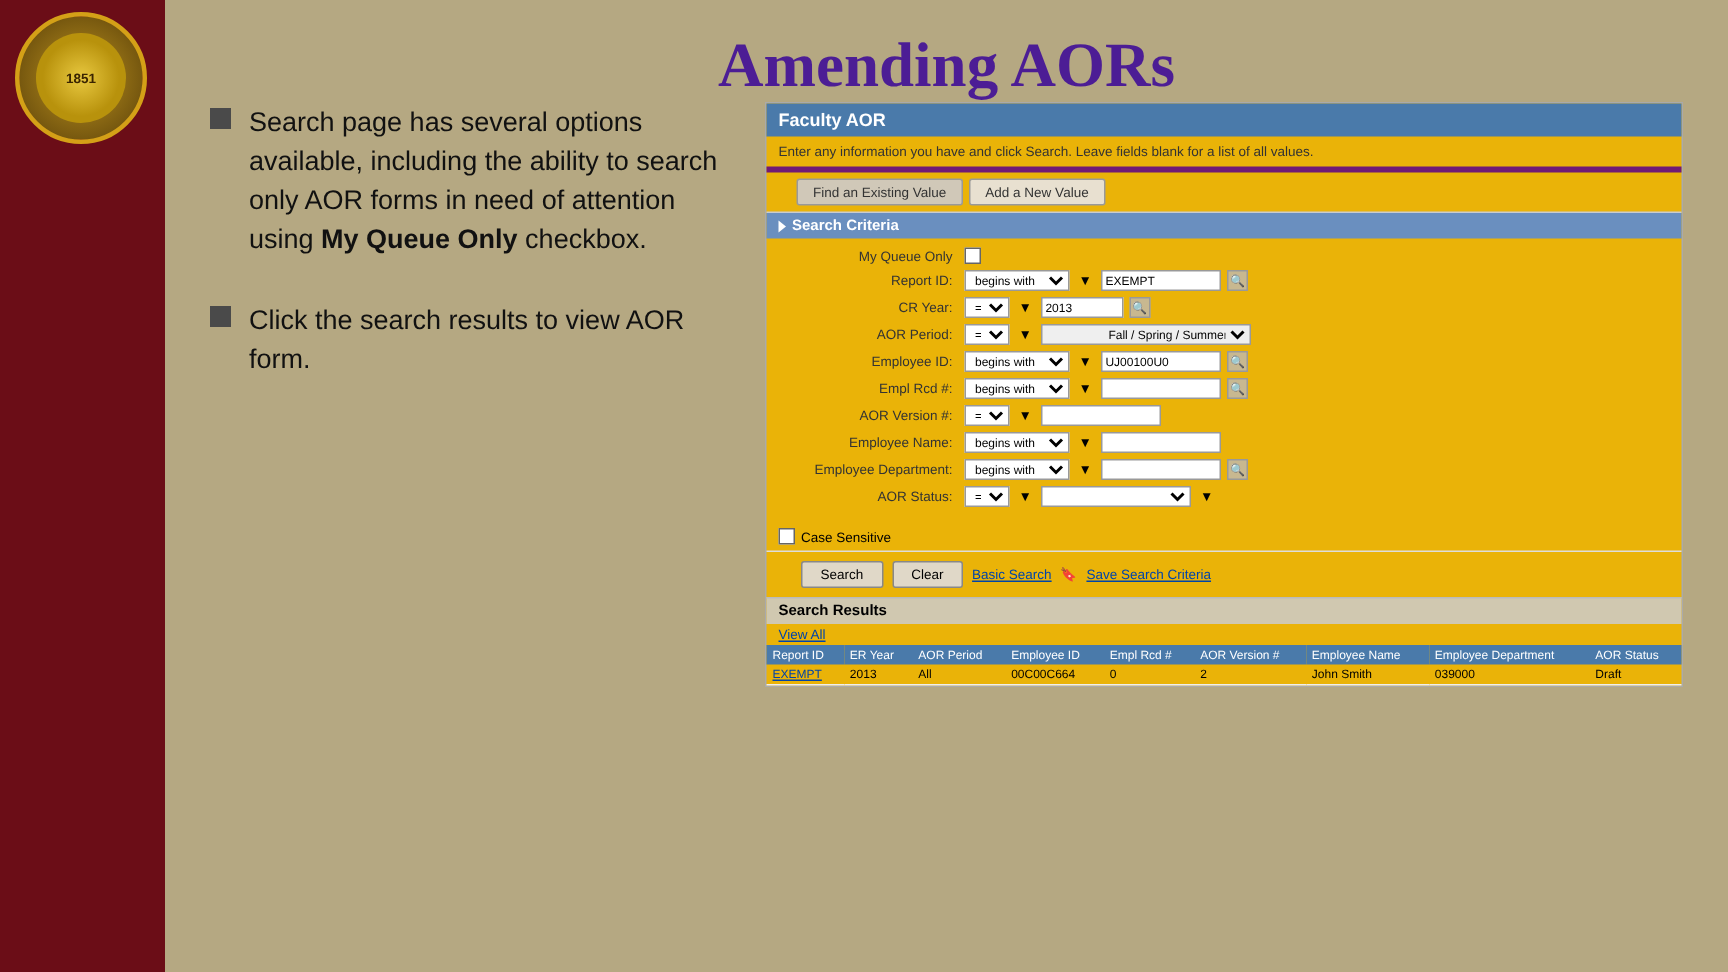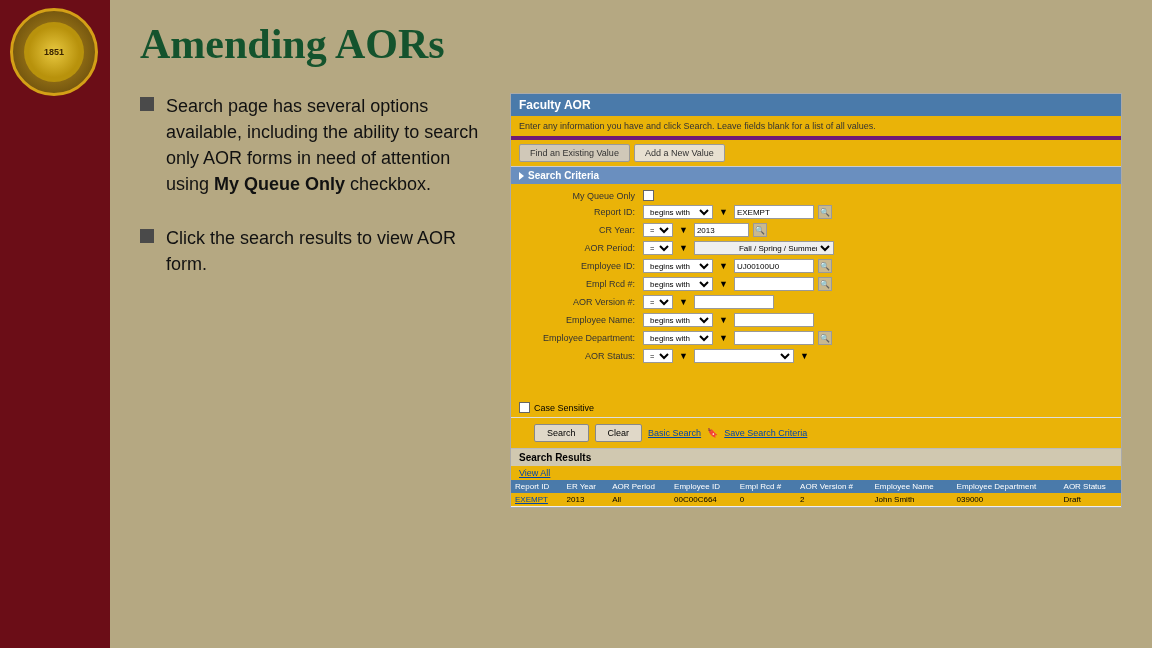--- a/index.html
+++ b/index.html
@@ -61,25 +61,24 @@
       position: absolute;
       left: 110px;
       top: 0;
       right: 0;
       bottom: 0;
       padding: 20px 30px;
     }
 
     
     .page-title {
-      text-align: left;
+      text-align: center;
       font-size: 42px;
       font-weight: bold;
-      color: #14532d;
-      margin-bottom: 25px;
+      color: #4c1d95;
       font-family: Georgia, serif;
     }
 
     
     .content-row {
       display: flex;
       gap: 30px;
       align-items: flex-start;
     }
 
@@ -133,21 +132,21 @@
     .panel-instruction {
       padding: 5px 8px;
       font-size: 9px;
       color: #333;
       border-bottom: 4px solid #701a75;
     }
 
     
     .tabs-row {
       display: flex;
-      padding: 4px 8px;
+      padding: 4px 20px;
       gap: 4px;
       border-bottom: 1px solid #ccc;
     }
     .tab-btn {
       padding: 3px 10px;
       font-size: 9px;
       border: 1px solid #999;
       border-radius: 2px;
       cursor: pointer;
       background: #e8e0d0;
@@ -235,21 +234,20 @@
       border: 1px solid #999;
       padding-left: 40px;
     }
 
     
     .case-row {
       display: flex;
       align-items: center;
       gap: 4px;
       padding: 4px 8px;
-      margin-top: 25px;
     }
 
     
     .action-row {
       display: flex;
       align-items: center;
       gap: 6px;
       padding: 6px 23px;
       border-top: 1px solid #ddd;
     }

